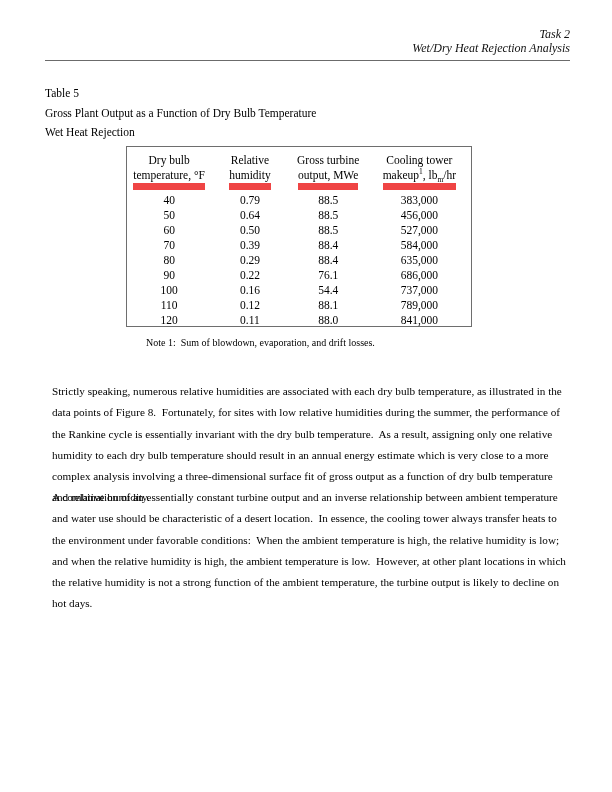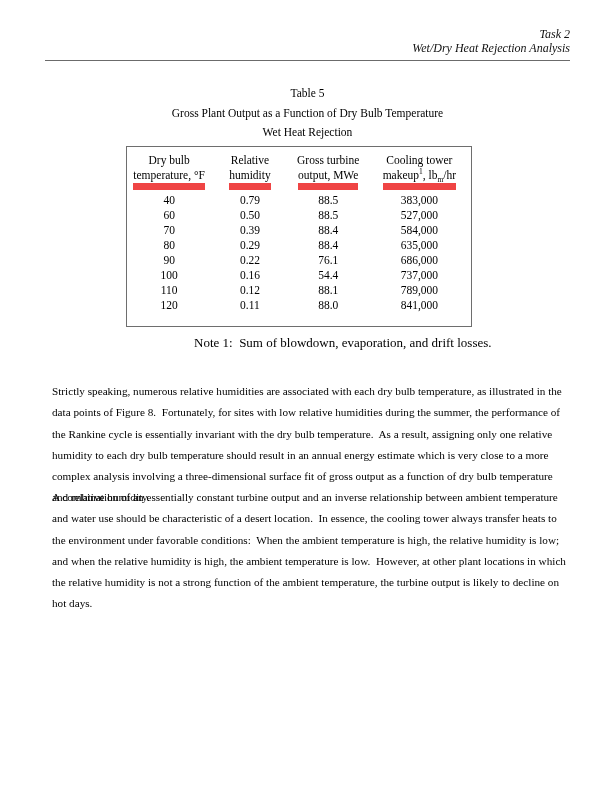--- a/index.html
+++ b/index.html
@@ -37,21 +37,20 @@
     height: 0;
     border-top: 1px solid #6b6b6b;
   }
 
   
   .table-caption {
     position: absolute;
     left: 45px;
     top: 84px;
     width: 525px;
-    text-align: center;
     font-size: 11.5px;
     line-height: 19.5px;
   }
 
   
   .table-box {
     position: absolute;
     left: 126px;
     top: 146px;
     width: 346px;
@@ -89,24 +88,23 @@
   .c1 { width: 24.5%; }
   .c2 { width: 22.5%; }
   .c3 { width: 23.0%; }
   .c4 { width: 30.0%; }
 
   
   .table-note {
     position: absolute;
     left: 146px;
     top: 336px;
-    font-size: 13px;
+    font-size: 10px;
     line-height: 14px;
     white-space: pre;
-    margin-left: 48px;
   }
 
   
   .body-block {
     position: absolute;
     left: 52px;
     width: 519px;
     font-size: 11.2px;
     line-height: 21.3px;
     text-align: left;
@@ -172,20 +170,26 @@
         </tr>
       </thead>
       <tbody>
         <tr>
           <td>40</td>
           <td>0.79</td>
           <td>88.5</td>
           <td>383,000</td>
         </tr>
         <tr>
+          <td>50</td>
+          <td>0.64</td>
+          <td>88.5</td>
+          <td>456,000</td>
+        </tr>
+        <tr>
           <td>60</td>
           <td>0.50</td>
           <td>88.5</td>
           <td>527,000</td>
         </tr>
         <tr>
           <td>70</td>
           <td>0.39</td>
           <td>88.4</td>
           <td>584,000</td>

